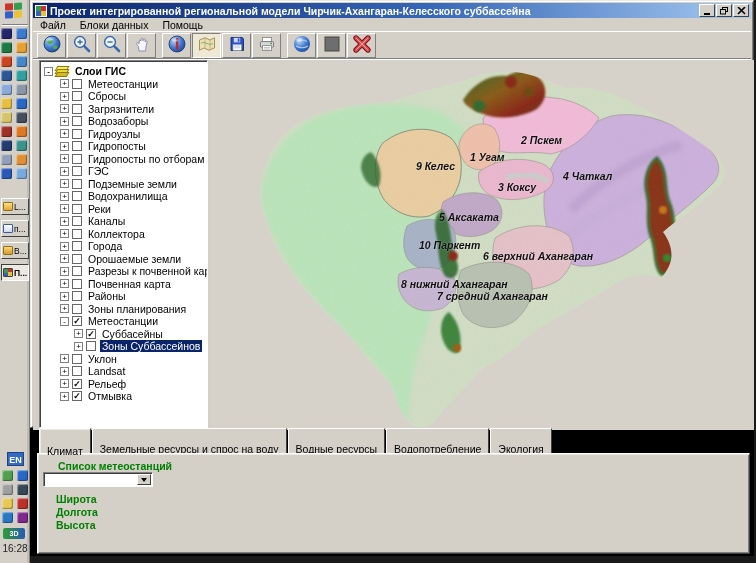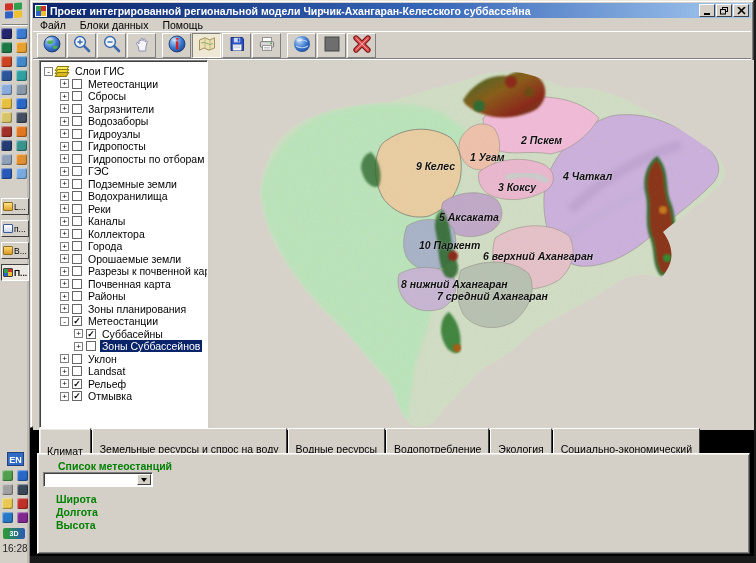--- a/index.html
+++ b/index.html
@@ -46,21 +46,21 @@
 
   
   #workspace { position:absolute; left:2px; top:57px; right:2px; height:372px; background:#d4d0c8; border-top:1px solid #808080; box-shadow:0 1px 0 #fff inset; }
   #treepanel { position:absolute; left:6px; top:1px; width:169px; height:368px; background:#fff; border:1px solid; border-color:#808080 #fff #fff #808080; box-shadow:inset 1px 1px 0 #404040; overflow:hidden; padding:4px 0 0 2px; }
   .trow { height:12.5px; display:flex; align-items:center; white-space:nowrap; font-size:10.5px; }
   .trow .exp { width:9px; height:9px; border:1px solid #808080; background:#fff; font-size:8px; line-height:7px; text-align:center; color:#000; margin-right:3px; flex:0 0 auto; }
   .trow .exp::before { content:'+'; }
   .trow.exp-minus .exp::before { content:'-'; }
   .trow .cb { width:10px; height:10px; border:1px solid #666; background:#fff; margin-right:4px; flex:0 0 auto; font-size:9px; line-height:9px; text-align:center; font-weight:bold; }
   .trow.checked .cb::after { content:'\2713'; }
-  .trow.level0 { font-weight:normal; }
+  .trow.level0 { font-weight:bold; }
   .trow.level0 { padding-left:2px; }
   .trow.level1 { padding-left:18px; }
   .trow.level2 { padding-left:32px; }
   .trow .lbl { padding:0 2px; }
   .trow.selected .lbl { background:#0a246a; color:#fff; }
   .layersicon { width:14px; height:11px; position:relative; margin-right:3px; flex:0 0 auto; }
   .layersicon i { position:absolute; left:0; width:12px; height:5px; transform:skewX(-30deg); border:1px solid #8a7a10; background:#f0d830; }
   .layersicon i:nth-child(1){ top:0; background:#f8ec60;}
   .layersicon i:nth-child(2){ top:3px;}
   .layersicon i:nth-child(3){ top:6px; background:#d8b820;}
@@ -541,21 +541,20 @@
     </div>
   </div>
 
   <div id="tabstrip">
 
   <div class="tab active"><span>Климат</span></div>
       <div class="tab"><span>Земельные ресурсы и спрос на воду</span></div>
       <div class="tab"><span>Водные ресурсы</span></div>
       <div class="tab"><span>Водопотребление</span></div>
       <div class="tab"><span>Экология</span></div>
-      <div class="tab"><span>Социально-экономический</span></div>
     </div>
 
   <div id="tabpanel">
     <div id="combolabel" class="greenlbl" style="color: rgb(0, 128, 0);">Список метеостанций</div>
     <div id="combo">
       <span></span>
       <div id="combobtn"></div>
     </div>
     <div id="fields">
 

